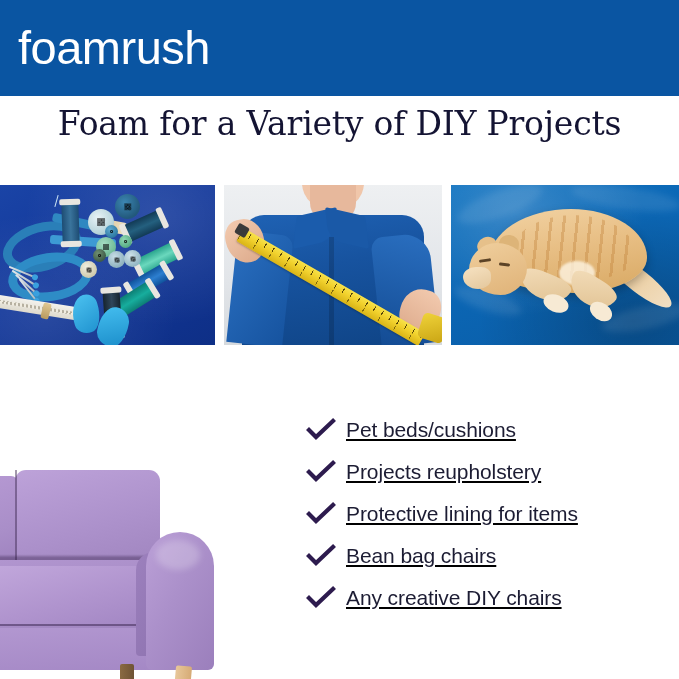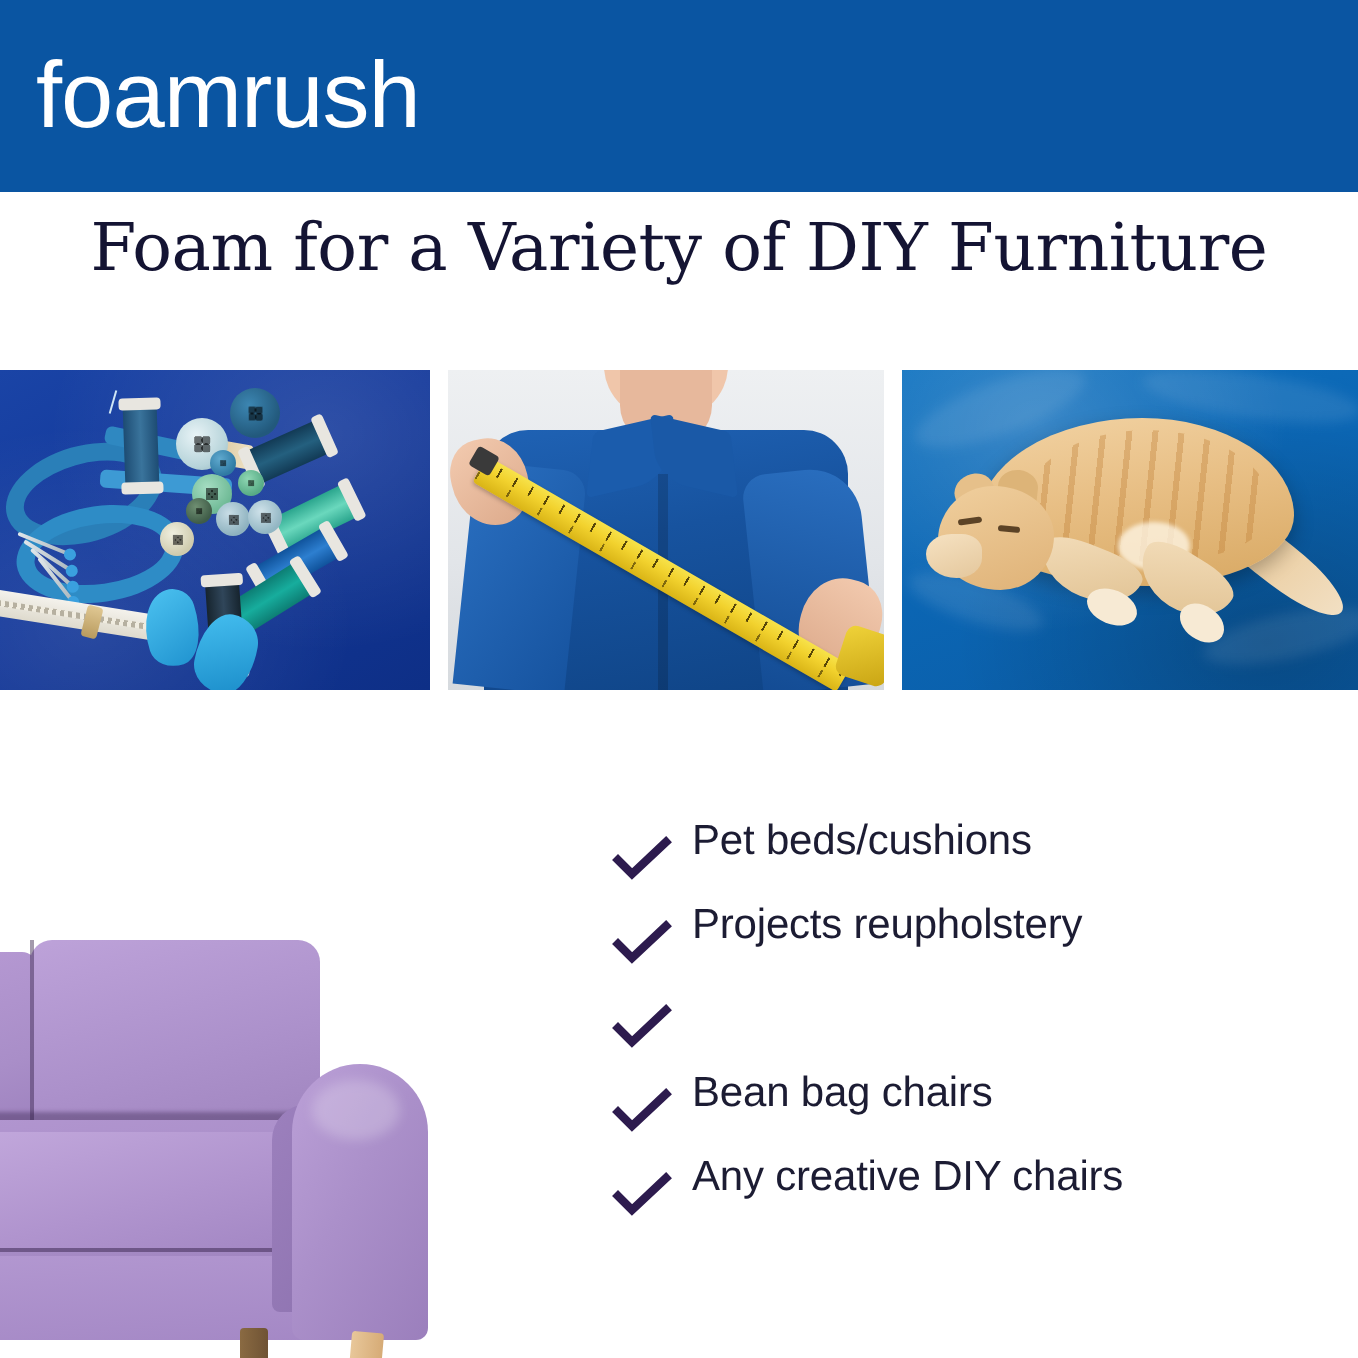--- a/index.html
+++ b/index.html
@@ -538,21 +538,23 @@
 
   
   .benefits {
     position: absolute;
     left: 306px;
     top: 409px;
     width: 370px;
   }
   .benefit-row {
     display: flex;
+    align-items: center;
     height: 42px;
+    text-decoration: underline;
   }
   .check {
     width: 40px;
     flex: 0 0 40px;
     display: flex;
     align-items: center;
     justify-content: flex-start;
   }
   .check svg { display: block; }
   .benefit-label {
@@ -566,21 +568,21 @@
 </style>
 </head>
 <body>
 
 <div id="page">
 
   <div class="banner">
     <div class="logo">foamrush</div>
   </div>
 
-  <div class="headline">Foam for a Variety of DIY Furniture</div>
+  <div class="headline">Foam for a Variety of DIY Projects</div>
 
   <div class="photo-strip">
 
     <div class="photo p1">
       <div class="p1-bg"></div>
       <div class="sciss-h1"></div>
       <div class="sciss-h2"></div>
       <div class="sciss-b1"></div>
       <div class="sciss-b2"></div>
       <div class="sciss-tip"></div>
@@ -689,20 +691,21 @@
       </span>
       <span class="benefit-label">Projects reupholstery</span>
     </div>
 
     <div class="benefit-row">
       <span class="check">
         <svg width="30" height="24" viewBox="0 0 30 24" aria-hidden="true">
           <path d="M3 12 L10 19 L27 3" fill="none" stroke="#2d1b4e" stroke-width="4.2" stroke-linecap="square" stroke-linejoin="miter"></path>
         </svg>
       </span>
+      <span class="benefit-label">Protective lining for items</span>
     </div>
 
     <div class="benefit-row">
       <span class="check">
         <svg width="30" height="24" viewBox="0 0 30 24" aria-hidden="true">
           <path d="M3 12 L10 19 L27 3" fill="none" stroke="#2d1b4e" stroke-width="4.2" stroke-linecap="square" stroke-linejoin="miter"></path>
         </svg>
       </span>
       <span class="benefit-label">Bean bag chairs</span>
     </div>

